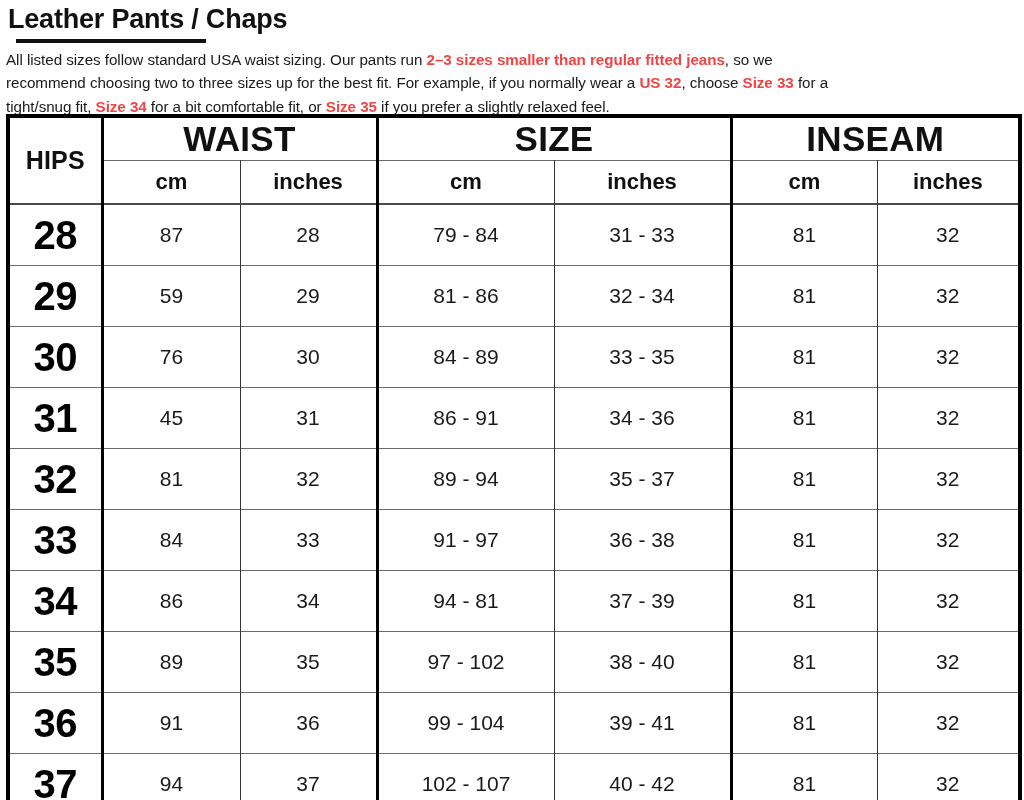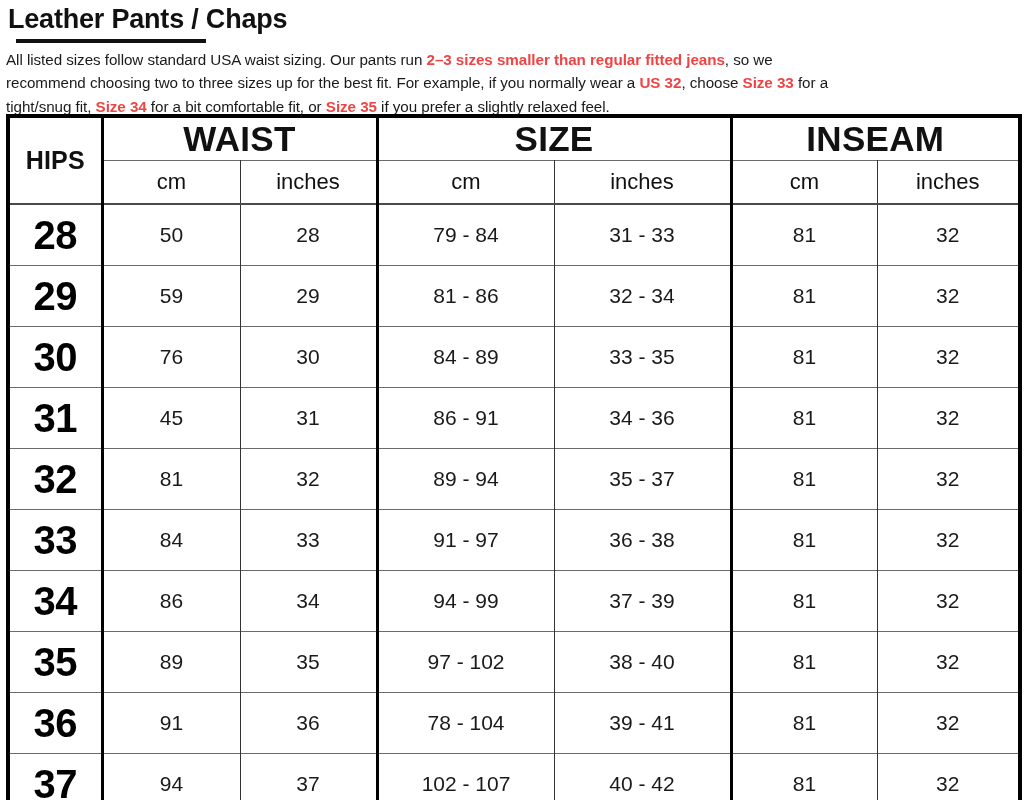--- a/index.html
+++ b/index.html
@@ -91,21 +91,21 @@
     letter-spacing: 0.2px;
   }
   th.group-head {
     font-size: 35px;
     font-weight: bold;
     height: 42px;
     letter-spacing: 0.3px;
   }
   th.sub-head {
     font-size: 22px;
-    font-weight: normal;
+    font-weight: bold;
     height: 42px;
     border-top: 1.5px solid #6b6b6b;
   }
 
   tbody tr td {
     height: 60px;
     font-size: 21px;
     font-weight: normal;
     color: #1a1a1a;
     border-top: 1.5px solid #6b6b6b;
@@ -166,21 +166,21 @@
           <th class="sub-head group-right">inches</th>
           <th class="sub-head thin-right">cm</th>
           <th class="sub-head group-right">inches</th>
           <th class="sub-head thin-right">cm</th>
           <th class="sub-head">inches</th>
         </tr>
       </thead>
       <tbody id="table-body">
           <tr>
             <td class="size-cell">28</td>
-            <td class="thin-right">50</td>
+            <td class="thin-right">87</td>
             <td class="group-right">28</td>
             <td class="thin-right">79 - 84</td>
             <td class="group-right">31 - 33</td>
             <td class="thin-right">81</td>
             <td>32</td>
           </tr>
           <tr>
             <td class="size-cell">29</td>
             <td class="thin-right">59</td>
             <td class="group-right">29</td>
@@ -222,39 +222,39 @@
             <td class="group-right">33</td>
             <td class="thin-right">91 - 97</td>
             <td class="group-right">36 - 38</td>
             <td class="thin-right">81</td>
             <td>32</td>
           </tr>
           <tr>
             <td class="size-cell">34</td>
             <td class="thin-right">86</td>
             <td class="group-right">34</td>
-            <td class="thin-right">94 - 99</td>
+            <td class="thin-right">94 - 81</td>
             <td class="group-right">37 - 39</td>
             <td class="thin-right">81</td>
             <td>32</td>
           </tr>
           <tr>
             <td class="size-cell">35</td>
             <td class="thin-right">89</td>
             <td class="group-right">35</td>
             <td class="thin-right">97 - 102</td>
             <td class="group-right">38 - 40</td>
             <td class="thin-right">81</td>
             <td>32</td>
           </tr>
           <tr>
             <td class="size-cell">36</td>
             <td class="thin-right">91</td>
             <td class="group-right">36</td>
-            <td class="thin-right">78 - 104</td>
+            <td class="thin-right">99 - 104</td>
             <td class="group-right">39 - 41</td>
             <td class="thin-right">81</td>
             <td>32</td>
           </tr>
           <tr>
             <td class="size-cell">37</td>
             <td class="thin-right">94</td>
             <td class="group-right">37</td>
             <td class="thin-right">102 - 107</td>
             <td class="group-right">40 - 42</td>

